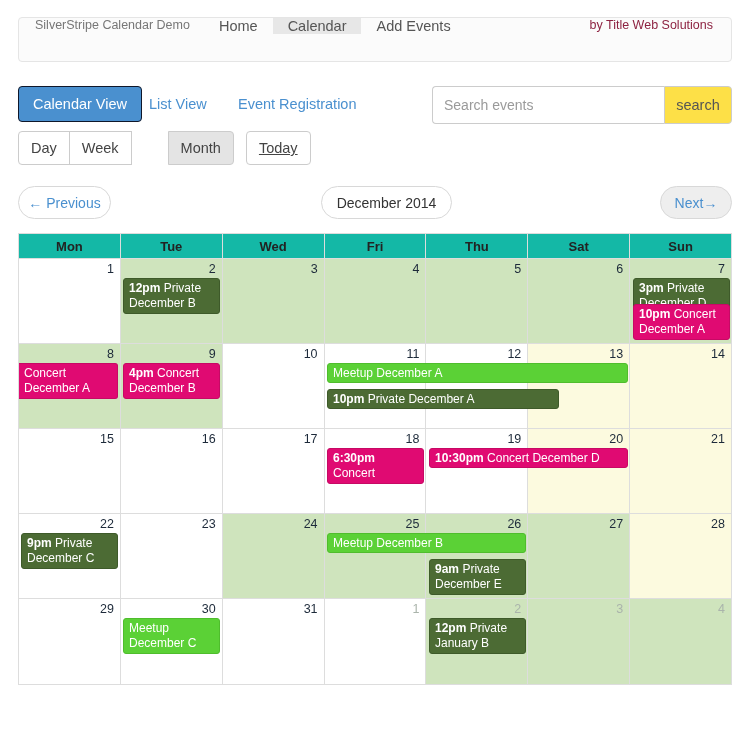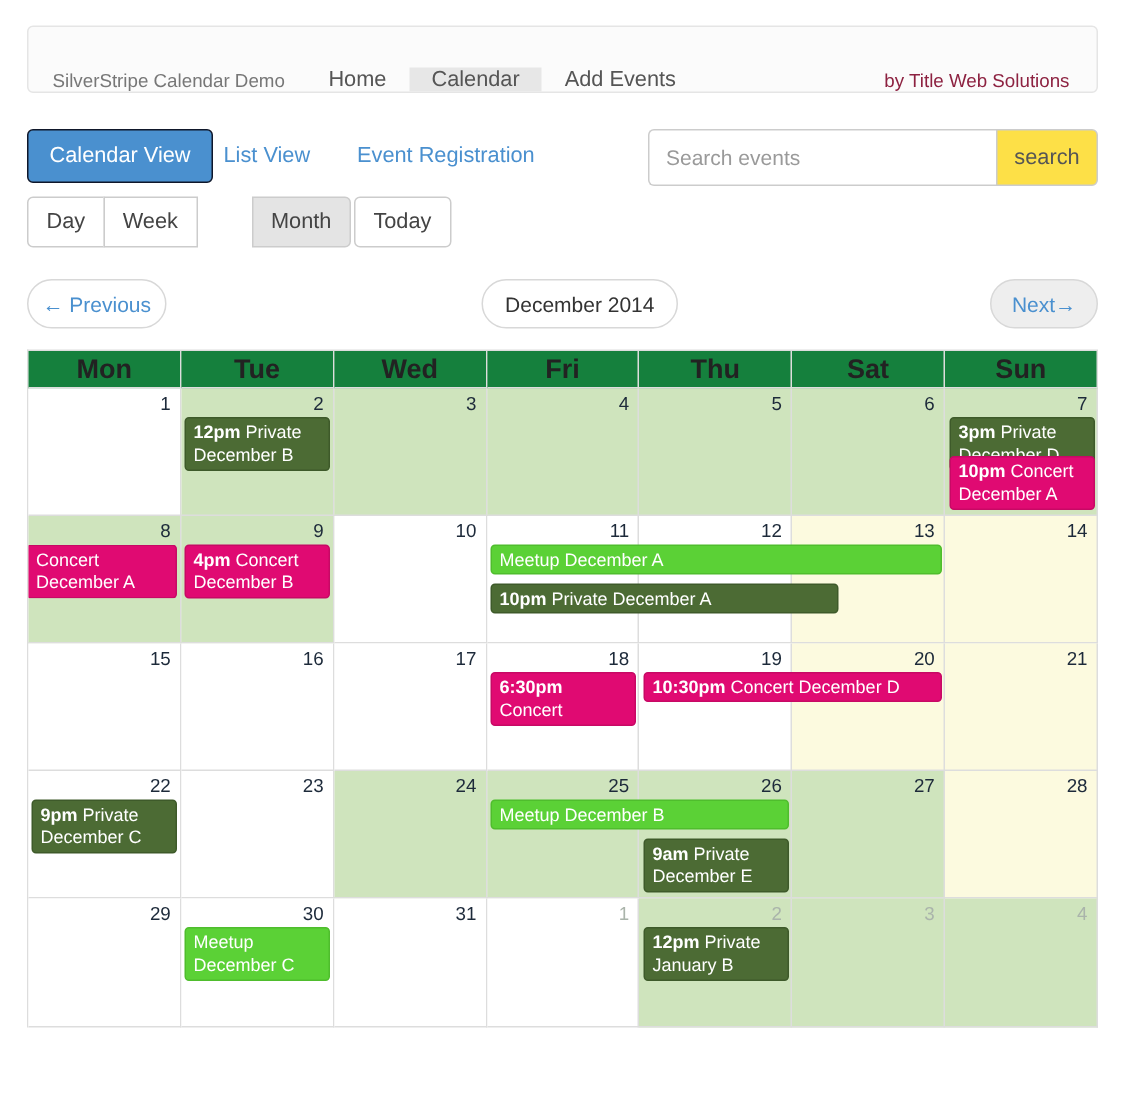--- a/index.html
+++ b/index.html
@@ -14,21 +14,21 @@
 
   
   #navbar {
     position: absolute;
     left: 18px; top: 17px;
     width: 714px; height: 45px;
     background: #fbfbfb;
     border: 1px solid #e5e5e5;
     border-radius: 4px;
   }
-  #navbar .nav-inner { display: flex; align-items: flex-end; height: 100%; }
+  #navbar .nav-inner { display: flex; align-items: flex-start; height: 100%; }
   .brand {
     display: flex; align-items: center;
     padding: 0 14px 0 16px;
     font-size: 12.5px;
     color: #777777;
     white-space: nowrap;
   }
   .nav-link {
     display: flex; align-items: center;
     padding: 0 15px;
@@ -123,21 +123,21 @@
     display: flex; align-items: center; justify-content: center;
     background: #ffffff;
     border: 1px solid #cccccc;
     font-size: 14.5px;
     color: #444444;
     margin-left: -1px;
     white-space: nowrap;
     cursor: pointer;
   }
   .seg-btn:first-child { margin-left: 0; border-radius: 4px 0 0 4px; }
-  .seg-btn.seg-last { border-radius: 4px; margin-left: 2px; }
+  .seg-btn.seg-last { border-radius: 4px; margin-left: 12px; text-decoration: underline; }
   .seg-btn.seg-end { border-radius: 0 4px 4px 0; margin-left: 36px; }
   .seg-btn.active { background: #e4e4e4; }
 
   
   #pager {
     position: absolute;
     left: 18px; top: 186px;
     width: 714px; height: 33px;
   }
   .pill {
@@ -165,23 +165,23 @@
     width: 714px;
     border-left: 1px solid #dddddd;
     border-top: 1px solid #dddddd;
   }
   .weekday-row { display: flex; }
   .weekday {
     width: 102px; height: 25px;
     border-right: 1px solid #dddddd;
     border-bottom: 1px solid #dddddd;
     display: flex; align-items: center; justify-content: center;
-    font-size: 18px; font-weight: bold;
+    font-size: 13px; font-weight: bold;
     color: #222222;
-    background: #15803d;
+    background: #14b8a6;
   }
   .week-row {
     position: relative;
     display: flex;
     height: 85px;
   }
   .week-row.last { height: 86px; }
   .day-cell {
     position: relative;
     width: 102px;

